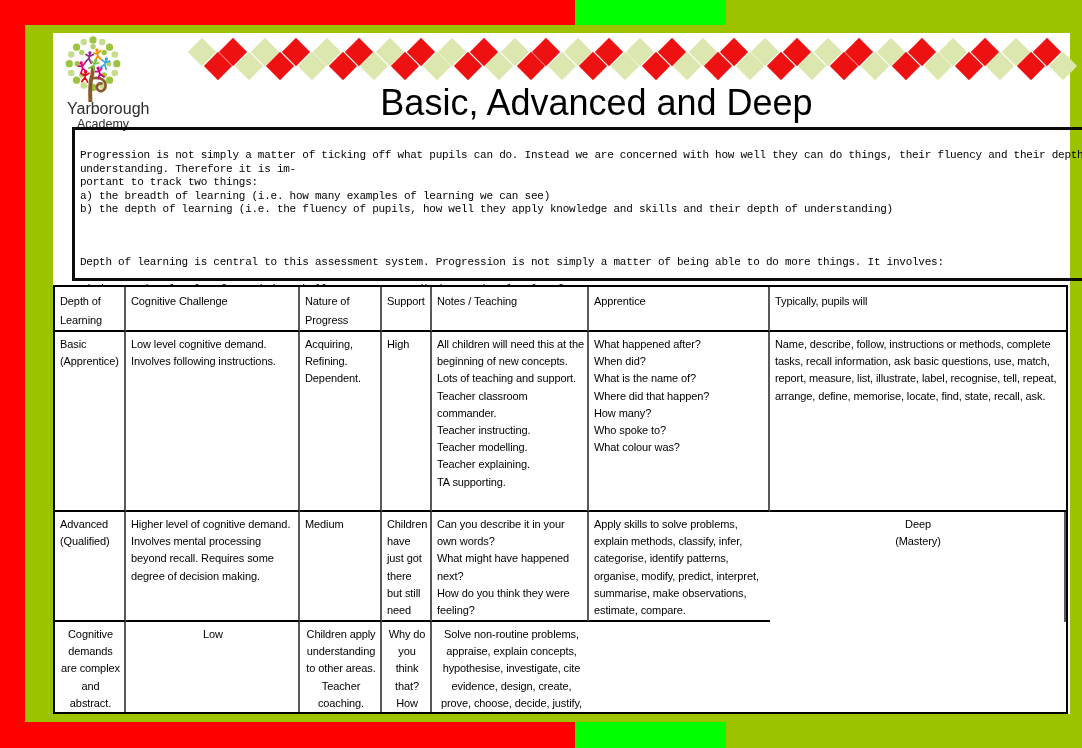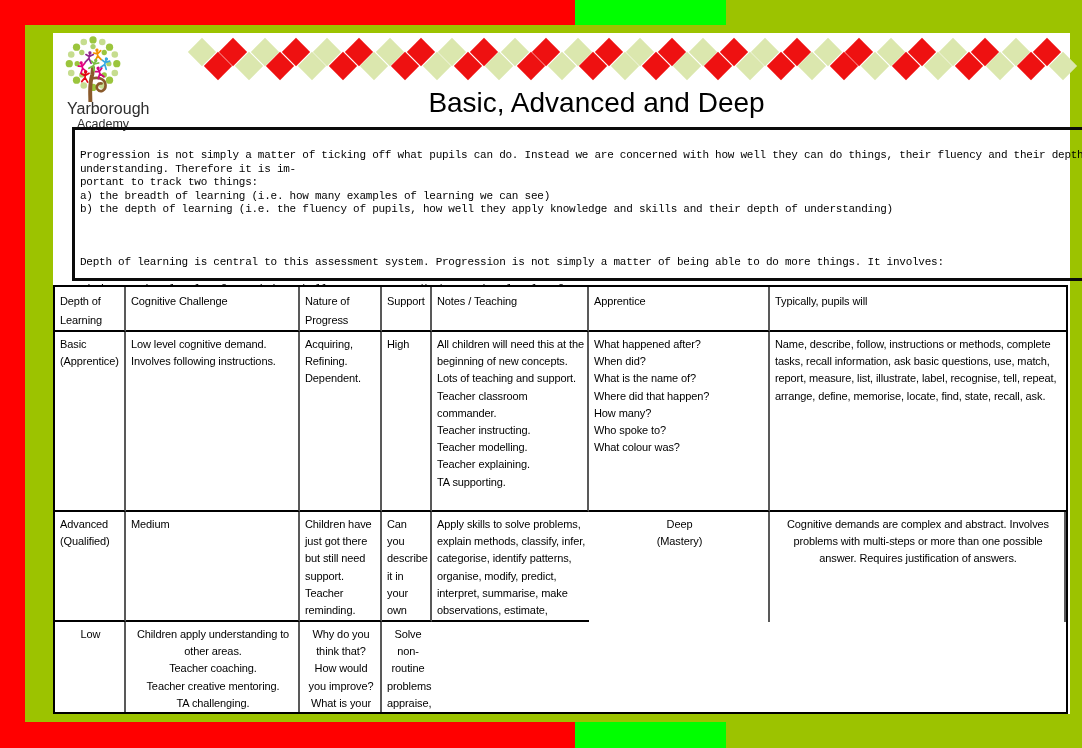--- a/index.html
+++ b/index.html
@@ -26,21 +26,21 @@
   .logo{left:2px;top:3px;width:140px;}
   .logo svg{display:block;}
   .logo-t1{font-size:16px;color:#2e2e2e;margin:-2px 0 0 12px;}
   .logo-t2{font-size:12.5px;color:#2e2e2e;margin:-1px 0 0 22px;}
 
   
   #diamonds{left:0;top:0;width:1017px;height:90px;}
   .diamond{position:absolute;width:20px;height:20px;transform:rotate(45deg);}
 
   
-  .title{left:0;top:55px;width:100%;text-align:center;font-size:28px;line-height:30px;
+  .title{left:0;top:55px;width:100%;text-align:center;font-size:36px;line-height:30px;
          padding-left:70px;box-sizing:border-box;}
 
   
   .intro{left:19px;top:94px;width:1081px;height:154px;border:3px solid #0a0a0a;
          box-sizing:border-box;padding:6px 6px 0 5px;
          font-size:11px;line-height:13.4px;letter-spacing:-0.25px;white-space:pre-line;font-family:Liberation Mono, monospace;}
   .intro .sp{height:13px;}
   .intro .cols{display:flex;}
   .intro .cols .l{width:337px;flex:none;}
 
@@ -229,20 +229,21 @@
 When did?
 What is the name of?
 Where did that happen?
 How many?
 Who spoke to?
 What colour was?</div>
       <div class="bt c7">Name, describe, follow, instructions or methods, complete tasks, recall information, ask basic questions, use, match, report, measure, list, illustrate, label, recognise, tell, repeat, arrange, define, memorise, locate, find, state, recall, ask.</div>
 
       <div class="bt">Advanced
 (Qualified)</div>
+      <div class="bt">Higher level of cognitive demand. Involves mental processing beyond recall. Requires some degree of decision making.</div>
       <div class="bt">Medium</div>
       <div class="bt">Children have just got there but still need support.
 Teacher reminding.
 Teacher guiding.
 TA reminding.</div>
       <div class="bt">Can you describe it in your own words?
 What might have happened next?
 How do you think they were feeling?
 Can you summarise?</div>
       <div class="bt c7">Apply skills to solve problems, explain methods, classify, infer, categorise, identify patterns, organise, modify, predict, interpret, summarise, make observations, estimate, compare.</div>

